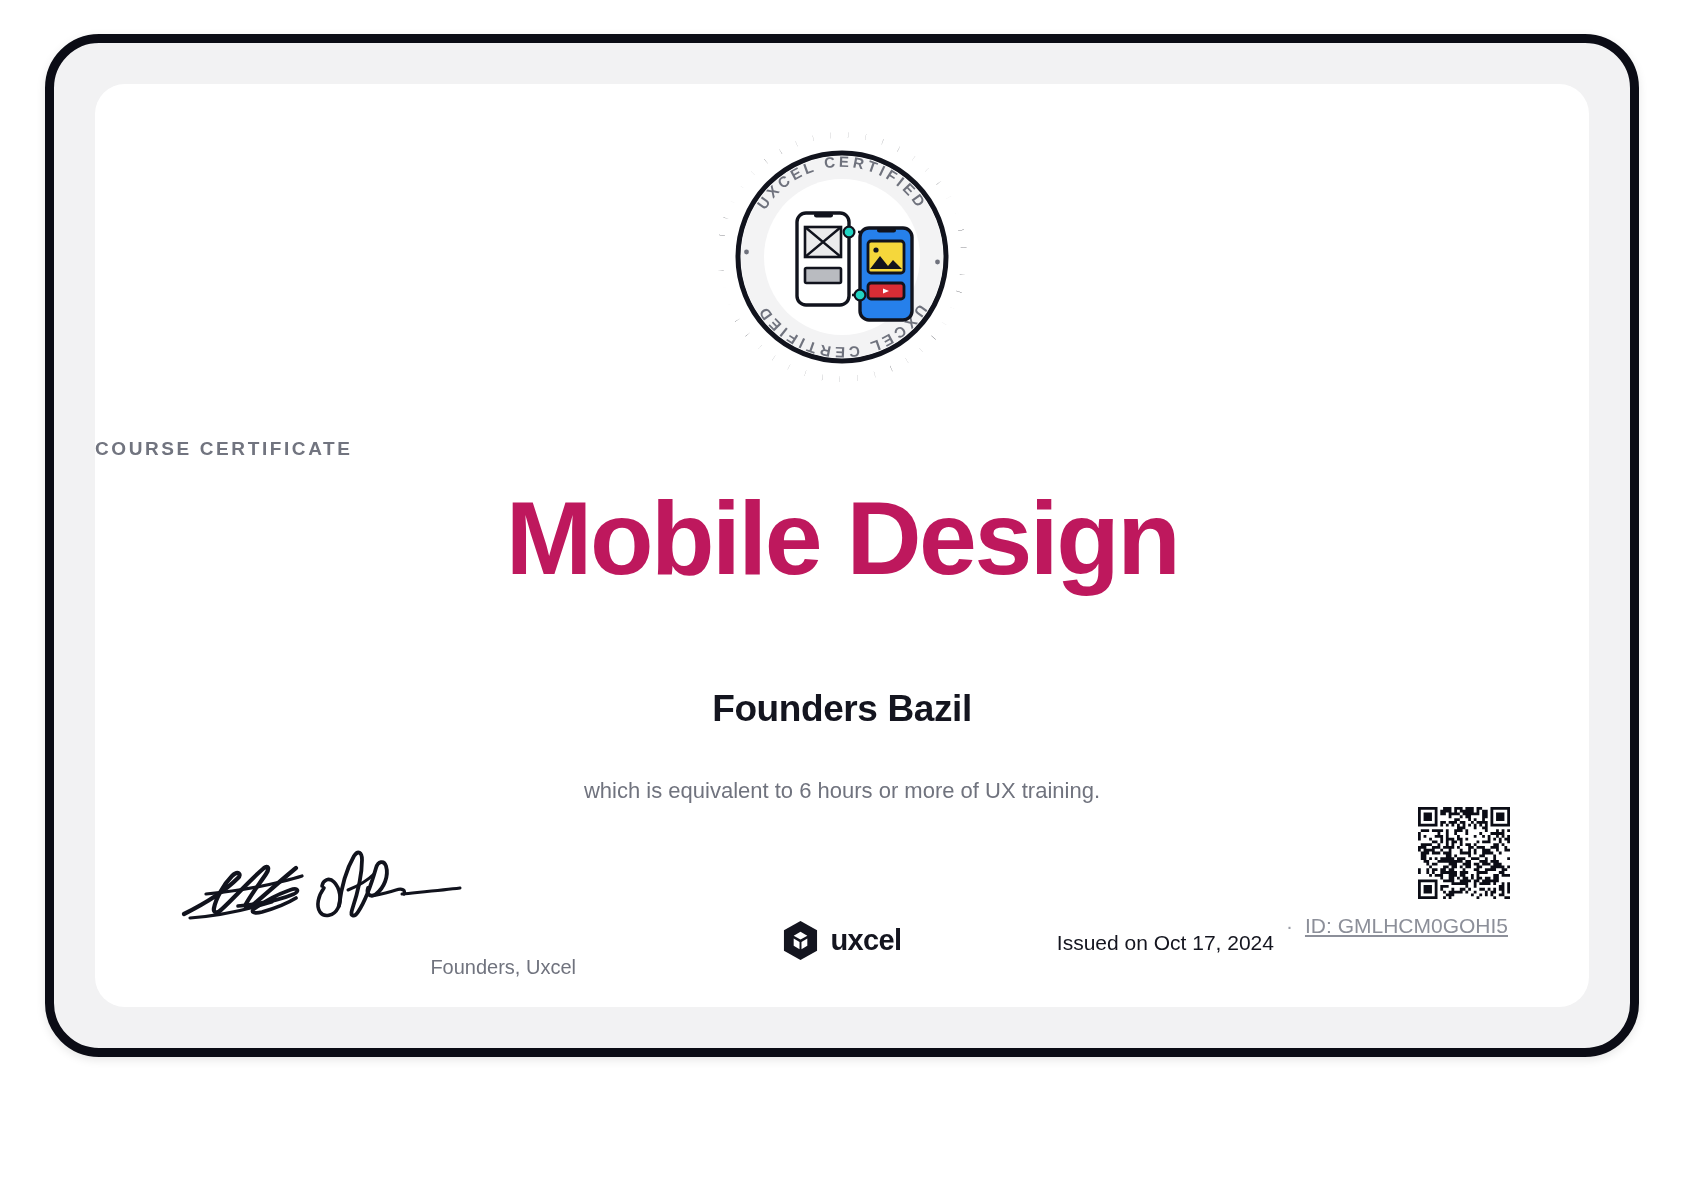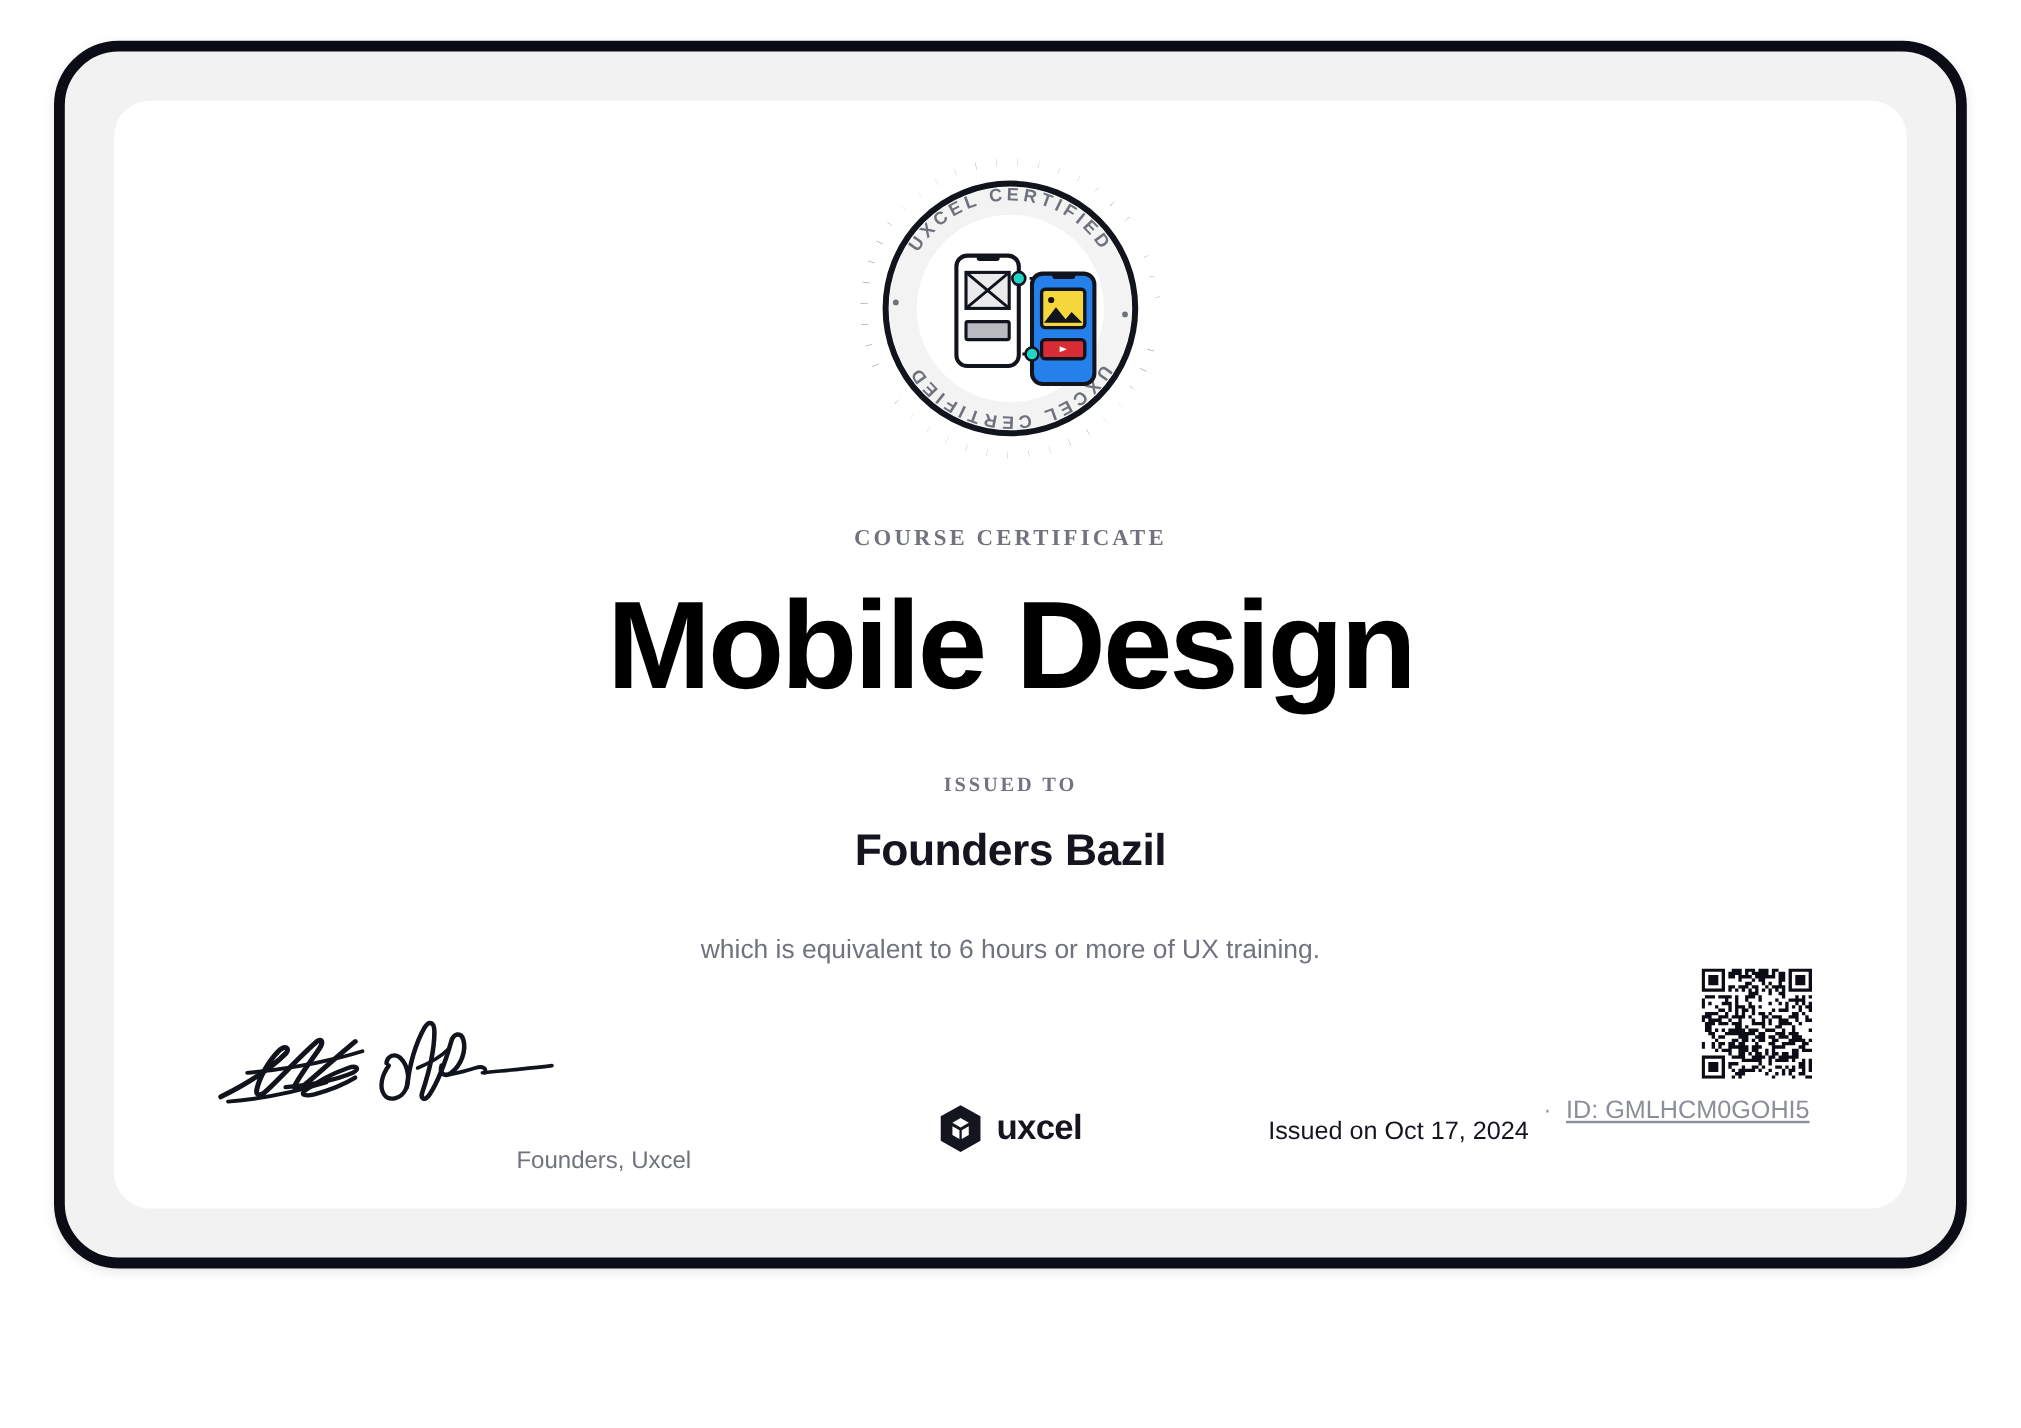--- a/index.html
+++ b/index.html
@@ -36,38 +36,37 @@
   .badge-wrap {
     position: absolute;
     left: 0; right: 0; top: 44px;
     display: flex; justify-content: center;
   }
   .badge { width: 258px; height: 258px; display: block; }
 
   
   .eyebrow {
     position: absolute; left: 0; right: 0;
-    text-align: center;
+    text-align: left;
     font-size: 19px;
     font-weight: 700;
     letter-spacing: 2.6px;
     color: #71747f;
-    font-family: Liberation Serif, serif;
   }
   .eyebrow.course { top: 354px; }
   .eyebrow.issued { top: 560px; font-size: 17px; letter-spacing: 2.4px; }
 
   .course-title {
     position: absolute; left: 0; right: 0; top: 400px;
     text-align: center;
     font-size: 104px;
     line-height: 1.05;
     font-weight: 700;
     letter-spacing: -2.5px;
-    color: #000000;
+    color: #be185d;
   }
 
   .holder-name {
     position: absolute; left: 0; right: 0; top: 604px;
     text-align: center;
     font-size: 37px;
     font-weight: 700;
     letter-spacing: -0.4px;
     color: #14151f;
   }
@@ -189,21 +188,20 @@
             <circle cx="136" cy="104" r="5.4" fill="#21D4C4" stroke="#11131d" stroke-width="2.2"></circle>
             <circle cx="147" cy="167" r="5.4" fill="#21D4C4" stroke="#11131d" stroke-width="2.2"></circle>
           </g>
         </svg>
       </div>
 
       <div class="eyebrow course">COURSE CERTIFICATE</div>
 
       <h1 class="course-title">Mobile Design</h1>
 
-      <div class="eyebrow issued">ISSUED TO</div>
 
       <div class="holder-name">Founders Bazil</div>
 
       <div class="blurb">
         <div>which is equivalent to 6 hours or more of UX training.</div>
       </div>
 
       <div class="signature-block">
         <svg class="signature-svg" viewBox="0 0 290 88">
           <g fill="none" stroke="#11131d" stroke-linecap="round" stroke-linejoin="round">

